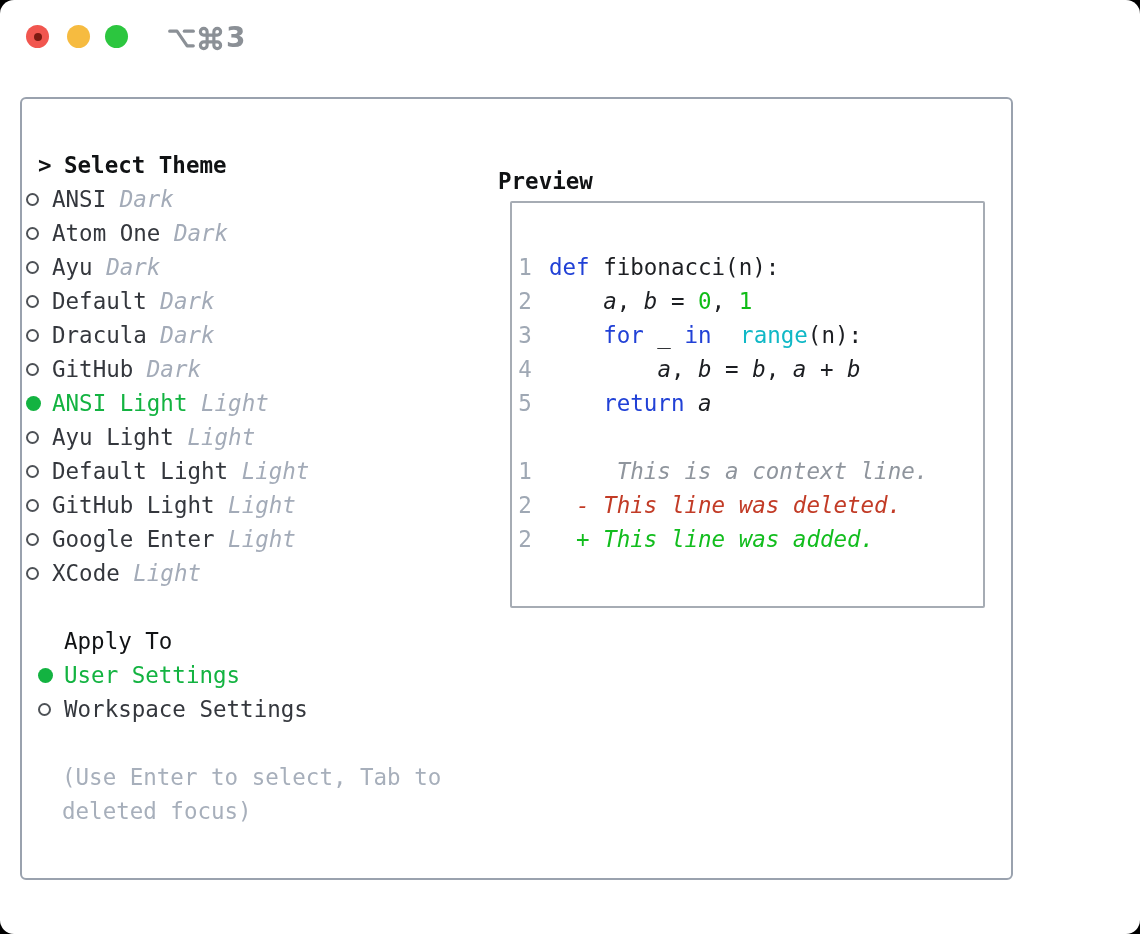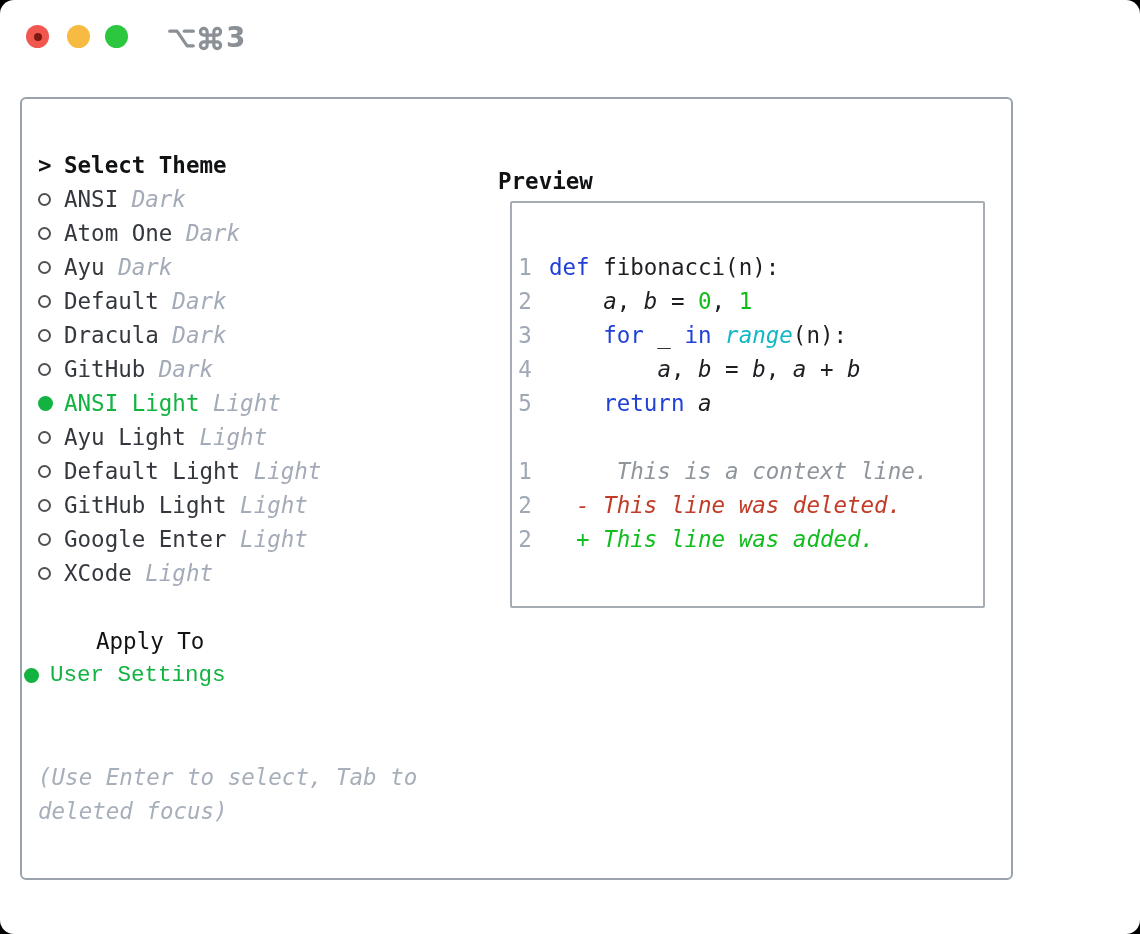--- a/index.html
+++ b/index.html
@@ -24,32 +24,32 @@
   .hdr{font-weight:bold; color:var(--header_black); white-space:pre; height:34px;}
   .row{height:34px; display:flex; align-items:center; white-space:pre;}
   .bullet{width:26px; display:flex; align-items:center;}
   .circle{width:13px; height:13px; border:2px solid var(--radio_stroke); border-radius:50%; box-sizing:border-box;}
   .circle.sel{width:15px; height:15px; border:none; background:var(--accent_green);}
   .prompt{width:26px; color:var(--header_black); font-weight:bold;}
   .tname{color:var(--text_dark); white-space:pre;}
   .tname.green{color:var(--accent_green);}
   .variant{color:var(--variant_gray); font-style:italic; white-space:pre;}
   #apply-header{color:var(--header_black);}
-  .help-line{color:var(--help_gray); font-style:italic; white-space:pre;}
+  .help-line{color:var(--help_gray); white-space:pre;margin-left:24px;}
   
   #preview-box{
     position:absolute; left:510px; top:201px; width:475px; height:407px;
     border:2px solid var(--preview_border); border-radius:2px; box-sizing:border-box;
   }
   .codeline{height:34px; display:flex; align-items:center; white-space:pre;}
   .codenum{width:26px; text-align:center; color:var(--lineno_gray); margin-right:11px;}
   .s-kw{color:var(--keyword_blue);}
   .s-fg{color:var(--text_code);}
   .s-num{color:var(--number_green);}
-  .s-bi{color:var(--builtin_cyan); font-style:italic;}
+  .s-bi{color:var(--builtin_cyan); margin-left:15px;}
   .s-var{color:var(--text_code); font-style:italic;}
   .s-ctx{color:var(--context_gray); font-style:italic;}
   .s-del{color:var(--deleted_red); font-style:italic;margin-top:28px;}
   .s-add{color:var(--added_green); font-style:italic;}
 </style>
 </head>
 <body>
 
 <div id="window">
 
@@ -70,41 +70,42 @@
       <span>3</span>
     </div>
   </div>
 
   <div id="main-panel"></div>
 
   <div class="abs row" style="left:38px; top:148px;">
     <span class="prompt">&gt;</span><span class="hdr">Select Theme</span>
   </div>
 
-  <div class="abs" style="left:38px; top:182px;">
+  <div class="abs" style="left:26px; top:182px;">
       <div class="row"><span class="bullet"><span class="circle"></span></span><span class="tname">ANSI</span><span class="variant"> Dark</span></div>
       <div class="row"><span class="bullet"><span class="circle"></span></span><span class="tname">Atom One</span><span class="variant"> Dark</span></div>
       <div class="row"><span class="bullet"><span class="circle"></span></span><span class="tname">Ayu</span><span class="variant"> Dark</span></div>
       <div class="row"><span class="bullet"><span class="circle"></span></span><span class="tname">Default</span><span class="variant"> Dark</span></div>
       <div class="row"><span class="bullet"><span class="circle"></span></span><span class="tname">Dracula</span><span class="variant"> Dark</span></div>
       <div class="row"><span class="bullet"><span class="circle"></span></span><span class="tname">GitHub</span><span class="variant"> Dark</span></div>
       <div class="row"><span class="bullet"><span class="circle sel"></span></span><span class="tname green">ANSI Light</span><span class="variant"> Light</span></div>
       <div class="row"><span class="bullet"><span class="circle"></span></span><span class="tname">Ayu Light</span><span class="variant"> Light</span></div>
       <div class="row"><span class="bullet"><span class="circle"></span></span><span class="tname">Default Light</span><span class="variant"> Light</span></div>
       <div class="row"><span class="bullet"><span class="circle"></span></span><span class="tname">GitHub Light</span><span class="variant"> Light</span></div>
       <div class="row"><span class="bullet"><span class="circle"></span></span><span class="tname">Google Enter</span><span class="variant"> Light</span></div>
       <div class="row"><span class="bullet"><span class="circle"></span></span><span class="tname">XCode</span><span class="variant"> Light</span></div>
     </div>
 
-  <div class="abs row" style="left:64px; top:624px;margin-left:32px;">
+  <div class="abs row" style="left:64px; top:624px;">
     <span id="apply-header">Apply To</span>
   </div>
 
-  <div class="abs" style="left:24px; top:658px;font-family:Liberation Mono, monospace;">
+  <div class="abs" style="left:38px; top:658px;">
       <div class="row"><span class="bullet"><span class="circle sel"></span></span><span class="tname green">User Settings</span></div>
+      <div class="row"><span class="bullet"><span class="circle"></span></span><span class="tname">Workspace Settings</span></div>
     </div>
 
   <div class="abs row help-line" style="left:38px; top:760px;">(Use Enter to select, Tab to</div>
   <div class="abs row help-line" style="left:38px; top:794px;">deleted focus)</div>
 
   <div class="abs row" style="left:498px; top:164px;">
     <span class="hdr">Preview</span>
   </div>
 
   <div id="preview-box"></div>

